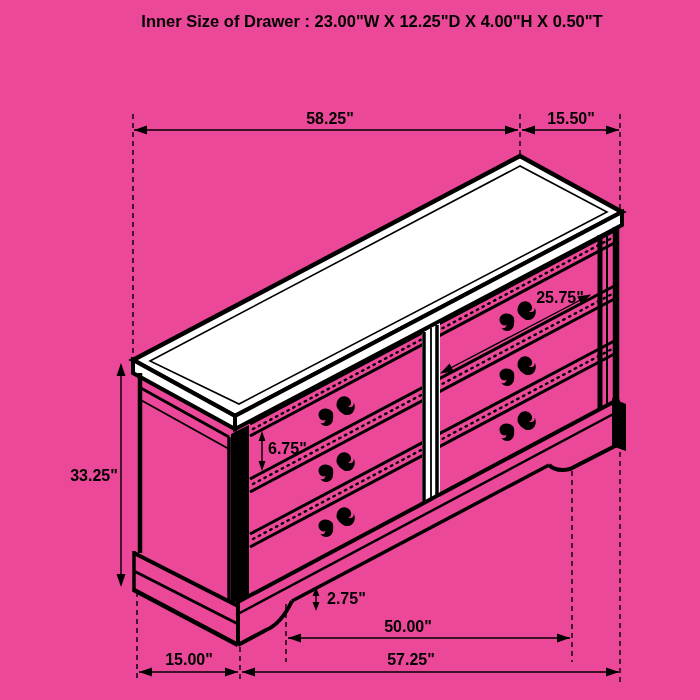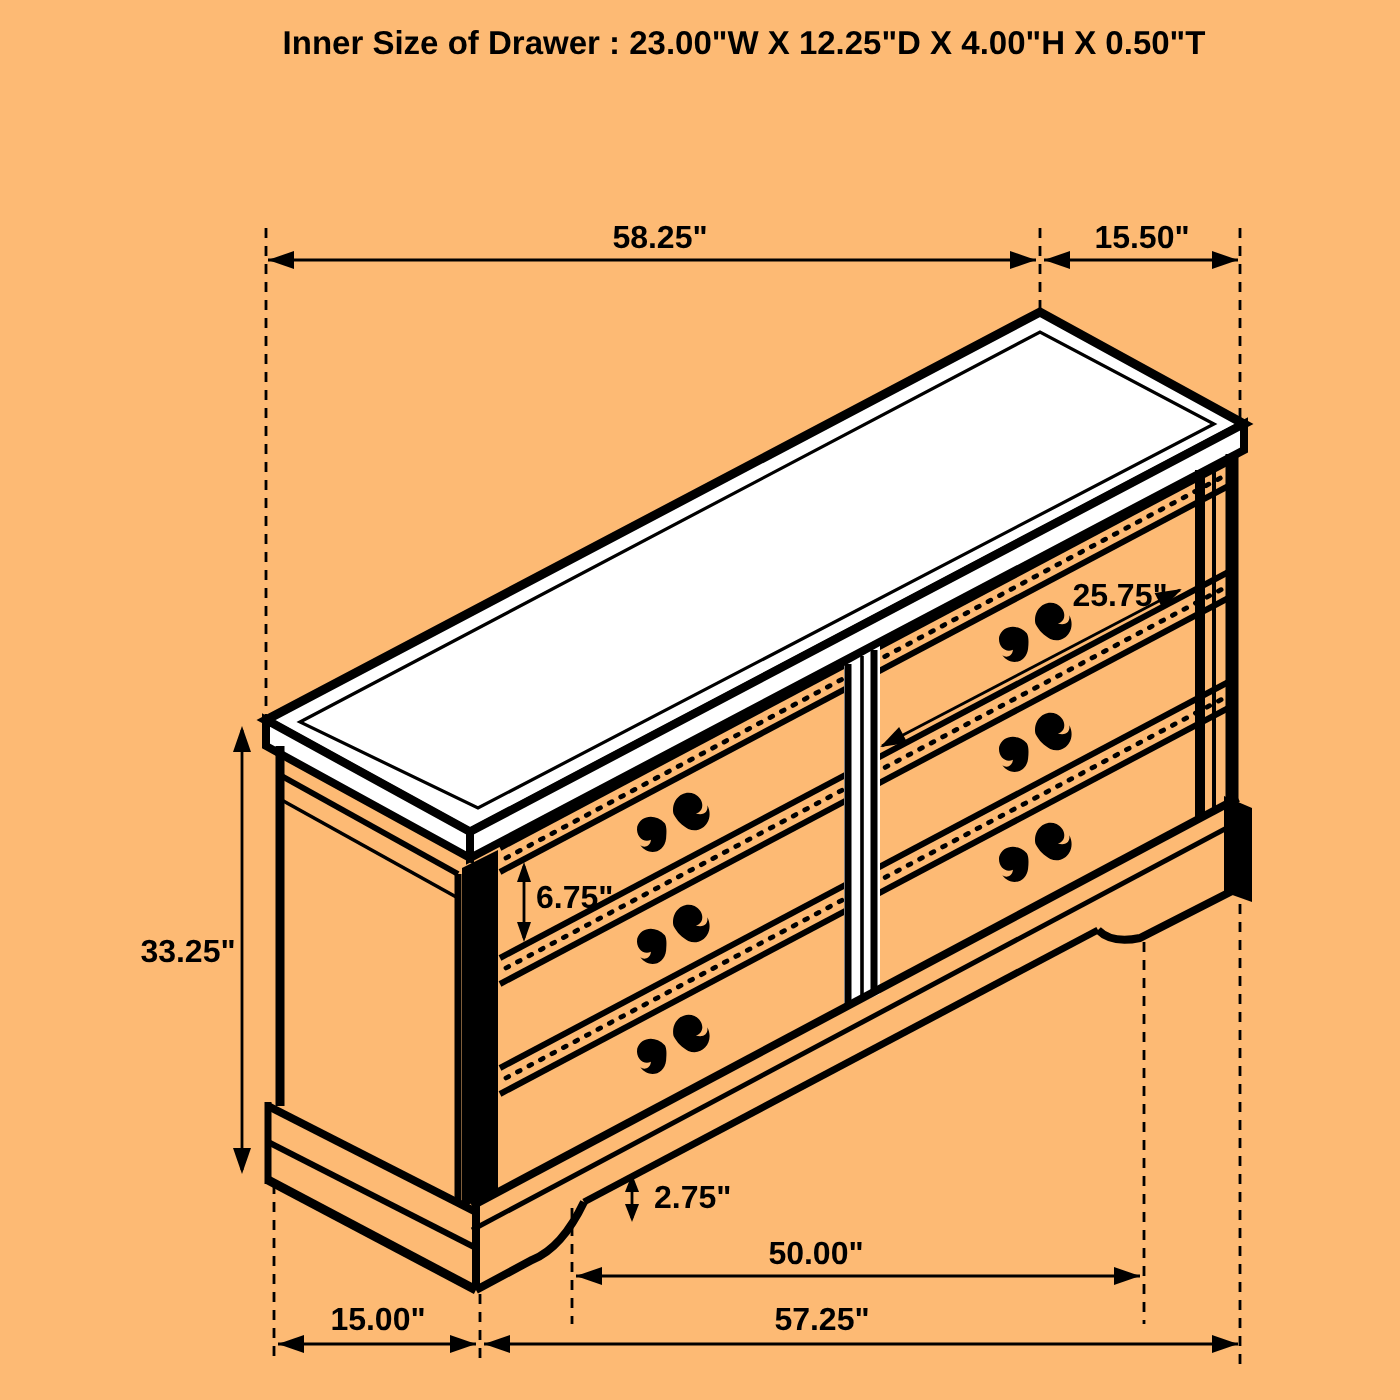--- a/index.html
+++ b/index.html
@@ -1,16 +1,16 @@
 <!DOCTYPE html>
 <html><head>
 <meta charset="utf-8">
 <style>
   html,body{margin:0;padding:0;background:#ffffff;}
-  .canvas{position:relative;width:700px;height:700px;background:#fdba74;overflow:hidden;}
+  .canvas{position:relative;width:700px;height:700px;background:#ec4899;overflow:hidden;}
   svg{display:block;}
   text{font-family:"Liberation Sans","DejaVu Sans",sans-serif;font-weight:bold;font-size:16px;fill:#000;}
   .title-text{font-size:16.5px;}
   .ext line{stroke:#000;stroke-width:1.4;stroke-dasharray:5 4;fill:none;}
   .dims line{stroke:#000;stroke-width:1.4;fill:none;}
   .dims polygon{fill:#000;stroke:none;}
   .furn path,.furn line,.furn polyline{stroke:#000;fill:none;stroke-linecap:butt;stroke-linejoin:miter;}
   .furn .fillw{fill:#ffffff;}
   .furn .fillb{fill:#000000;stroke:none;}
   .furn .dots{stroke-dasharray:1.5 5;stroke-linecap:round;}

